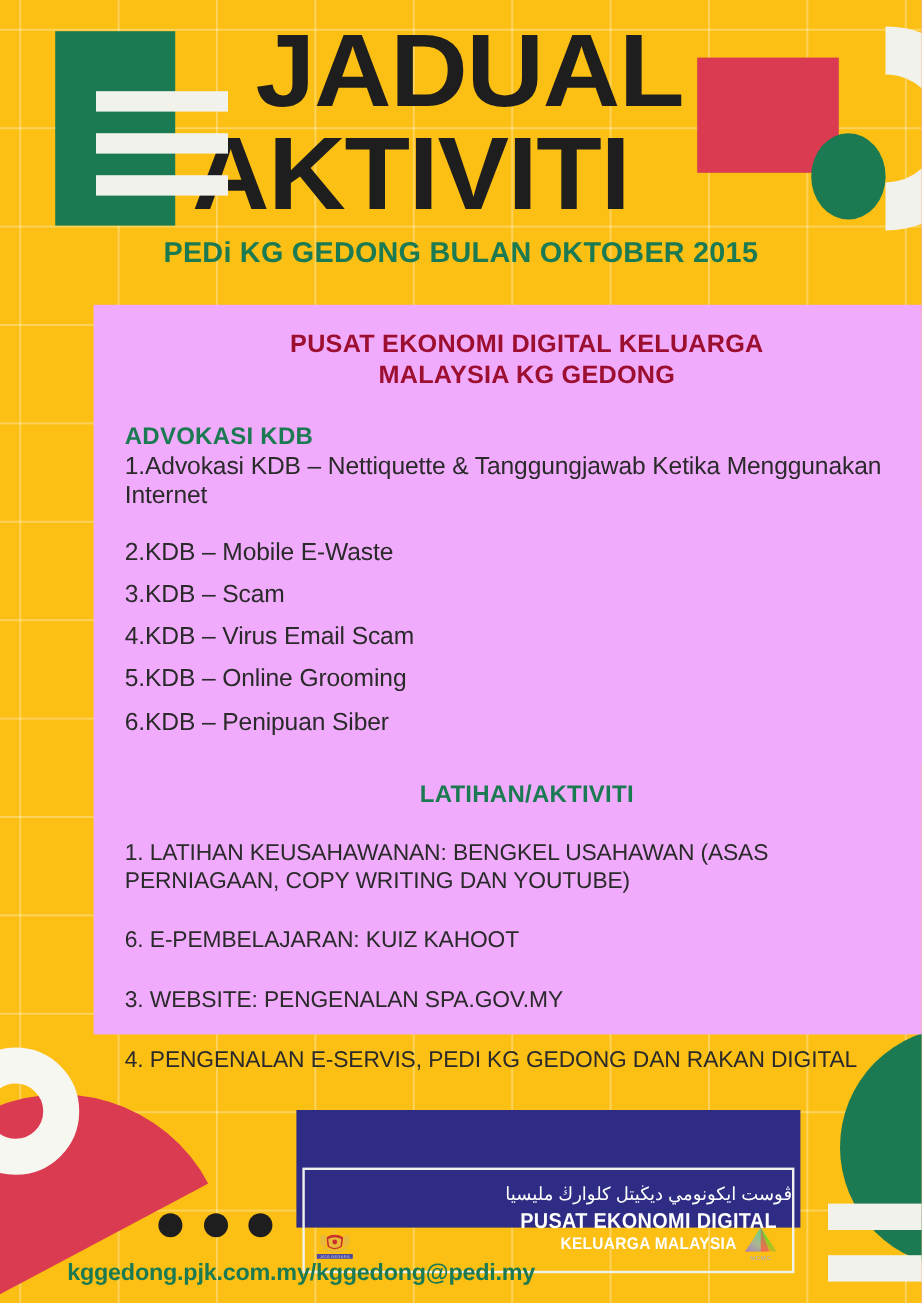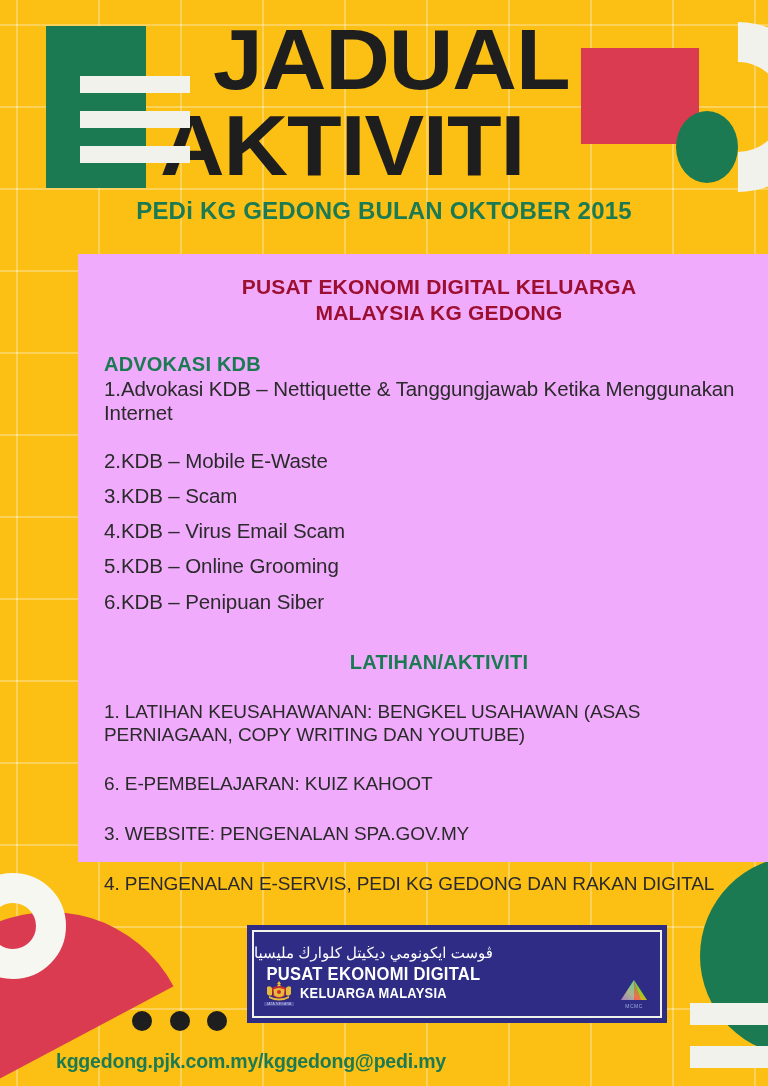--- a/index.html
+++ b/index.html
@@ -162,21 +162,21 @@
     position:absolute;
     left:247px; top:925px; width:420px; height:98px;
     background:#2E2C84;
     z-index:4;
     padding:5px;
   }
   #logo-banner-inner {
     width:100%; height:100%;
     border:2px solid #F2F2ED;
     position:relative;
-    display:flex; align-items:center; justify-content:flex-start;
+    display:flex; align-items:center; justify-content:flex-end;margin-top:43px;
   }
   #logo-text-wrap { text-align:center; color:#FFFFFF; padding-bottom:2px; }
   #jawi-text {
     font-size:15px; line-height:1.1; direction:rtl;
     margin-bottom:3px; letter-spacing:0.5px;
   }
   #banner-line-1 {
     font-weight:bold; font-size:18px; letter-spacing:0.3px;
     transform:scaleX(0.92); transform-origin:center;
   }

